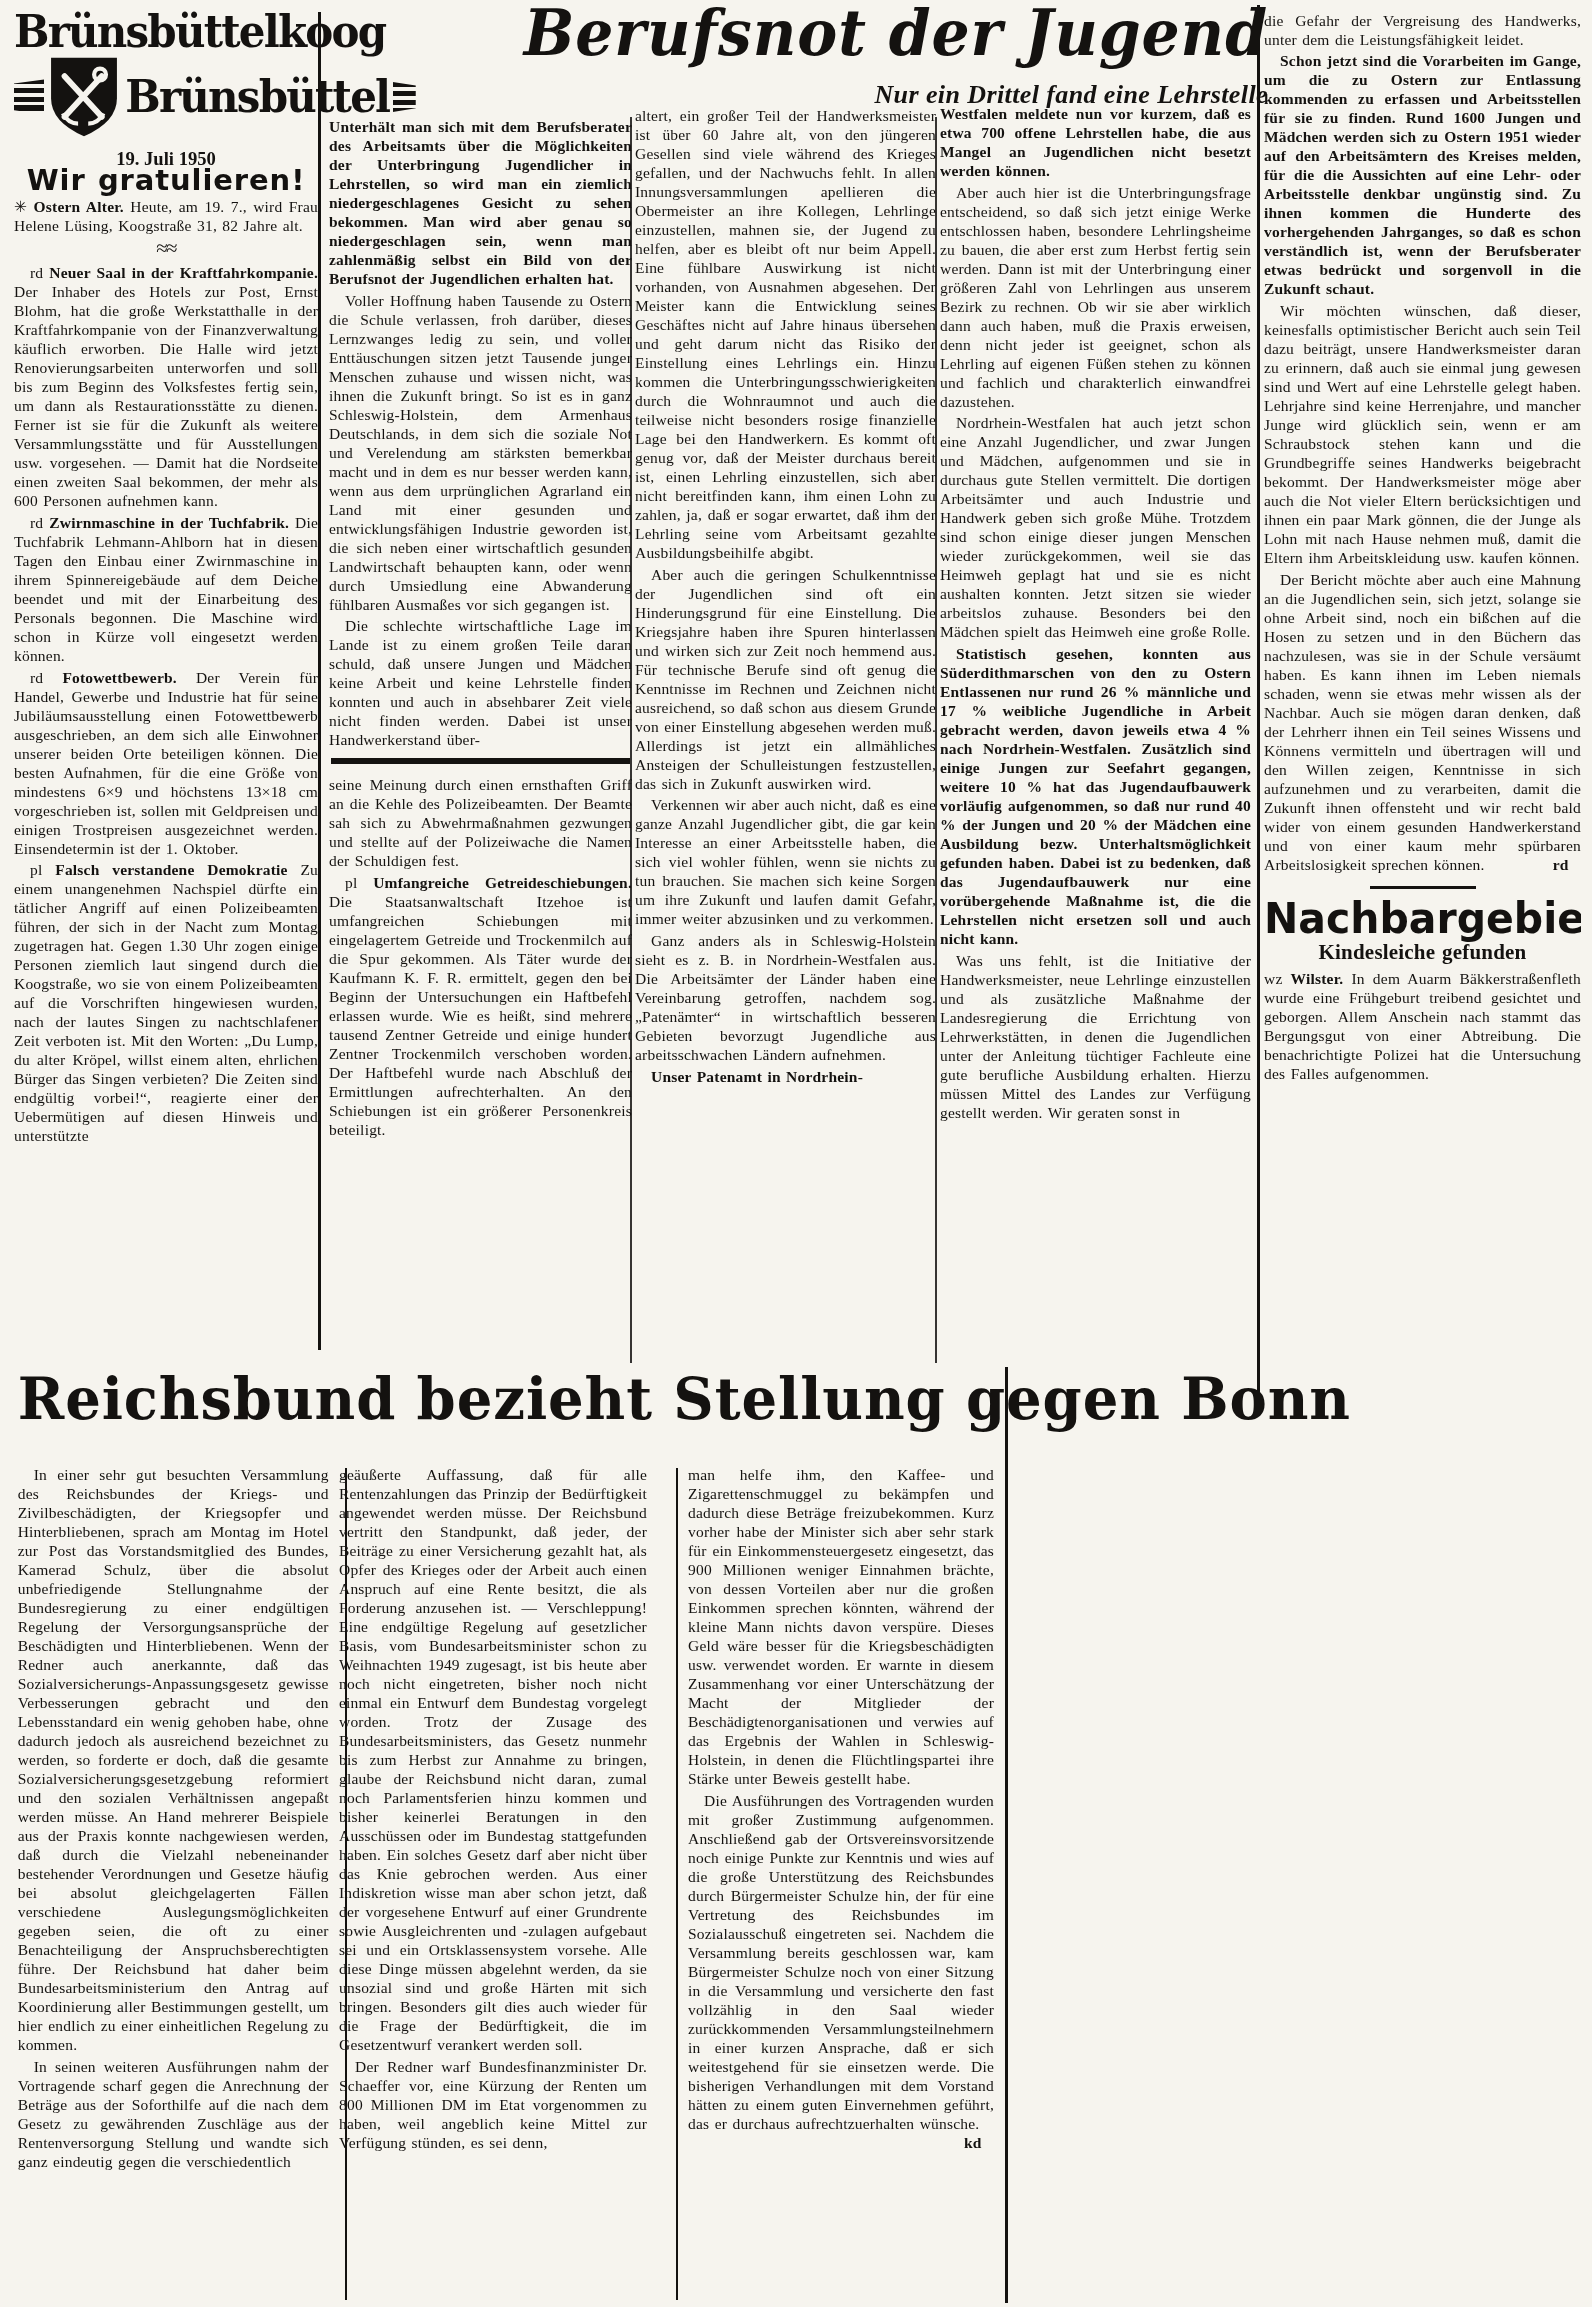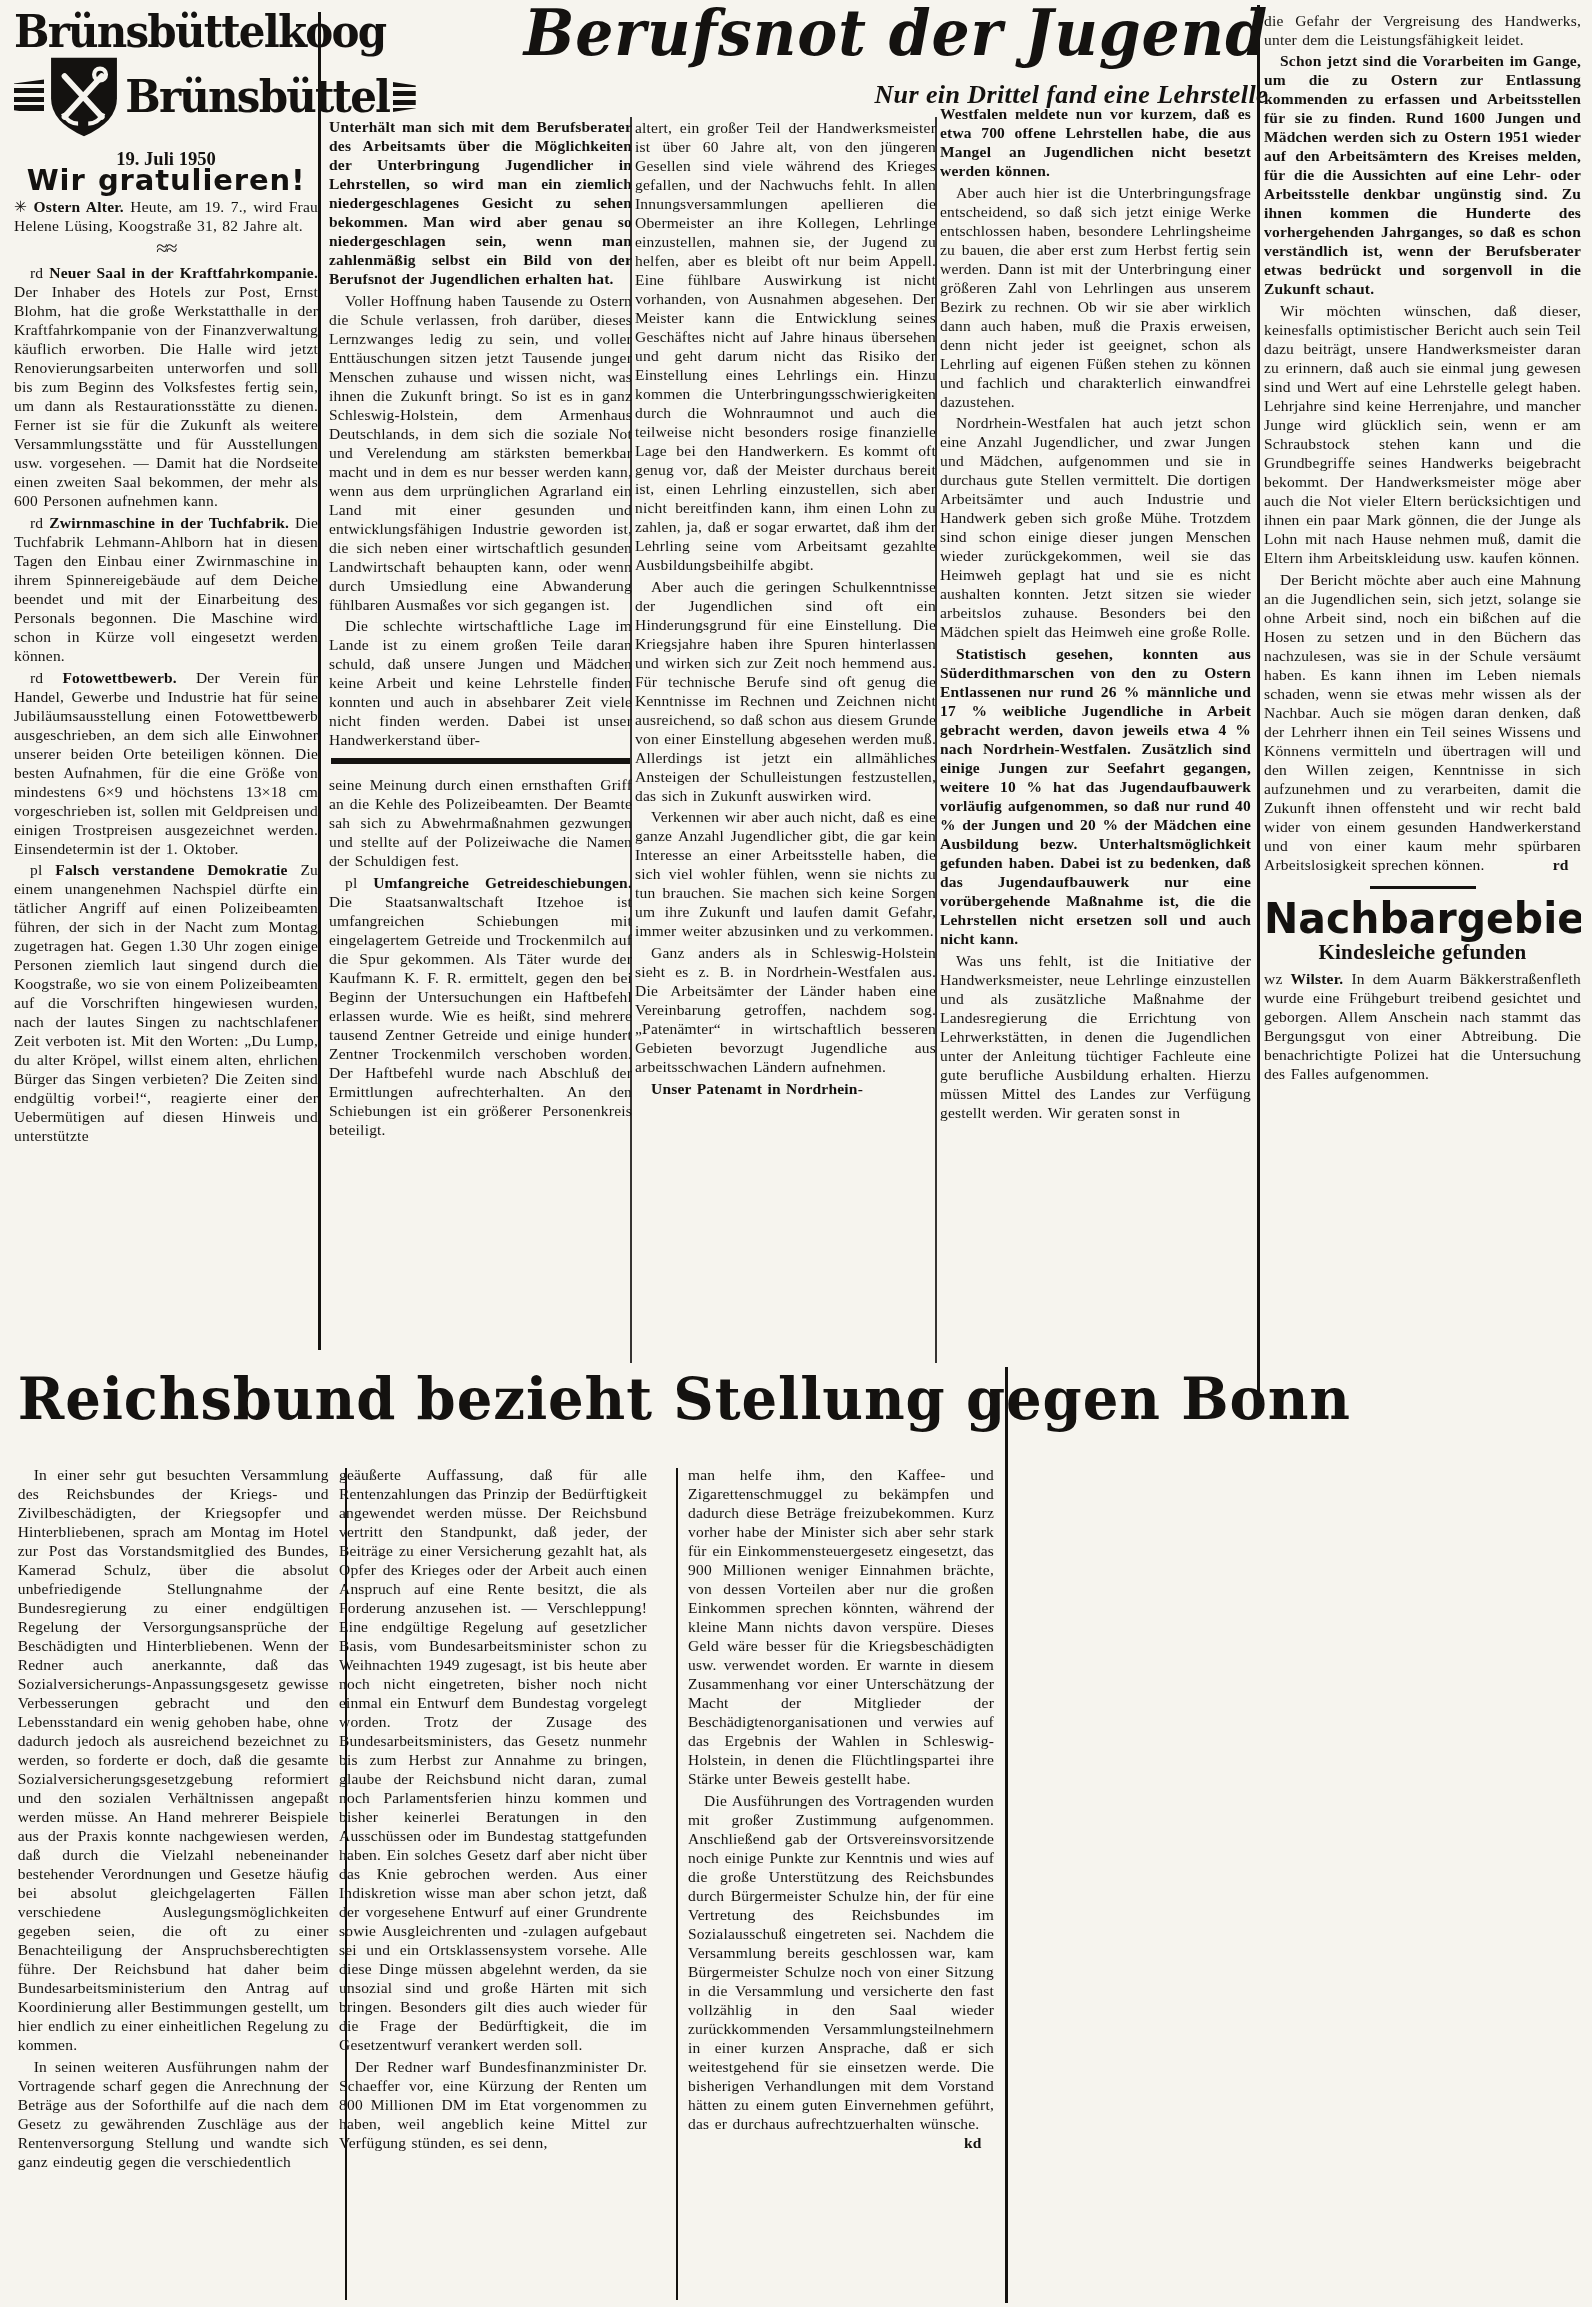--- a/index.html
+++ b/index.html
@@ -33,21 +33,21 @@
 
   
   .head1{position:absolute;left:341px;top:1.8px;width:927px;text-align:right;font-style:italic;}
   .head1 .t{font-family:"DejaVu Serif",serif;font-weight:bold;font-size:60px;line-height:62px;
             letter-spacing:0.9px;transform:scaleY(1.05);}
   .head1 .s{font-weight:bold;font-size:26px;margin-top:16px;letter-spacing:0.4px;}
 
   
   .c1{left:14px;top:157px;width:304px;height:1203px;}
   .c2{left:329px;top:117px;width:303px;height:1249px;}
-  .c3{left:635px;top:106px;width:301px;height:1263px;margin-top:12px;}
+  .c3{left:635px;top:106px;width:301px;height:1263px;}
   .c4{left:940px;top:104px;width:311px;height:1265px;}
   .c5{left:1264px;top:10.6px;width:317px;height:1398px;}
 
   .vrule{position:absolute;background:#141210;}
   .thickrule{height:6.2px;background:#141210;margin:8.8px 1.8px 10.6px 1.8px;}
 
   
   .nb-rule{width:106px;height:2.7px;background:#141210;margin:12.4px auto 8.8px auto;}
   .nb-h{font-family:"DejaVu Sans","Liberation Sans",sans-serif;font-weight:bold;font-size:41px;
         line-height:42px;text-align:center;letter-spacing:0;transform:scaleY(1.02);}

